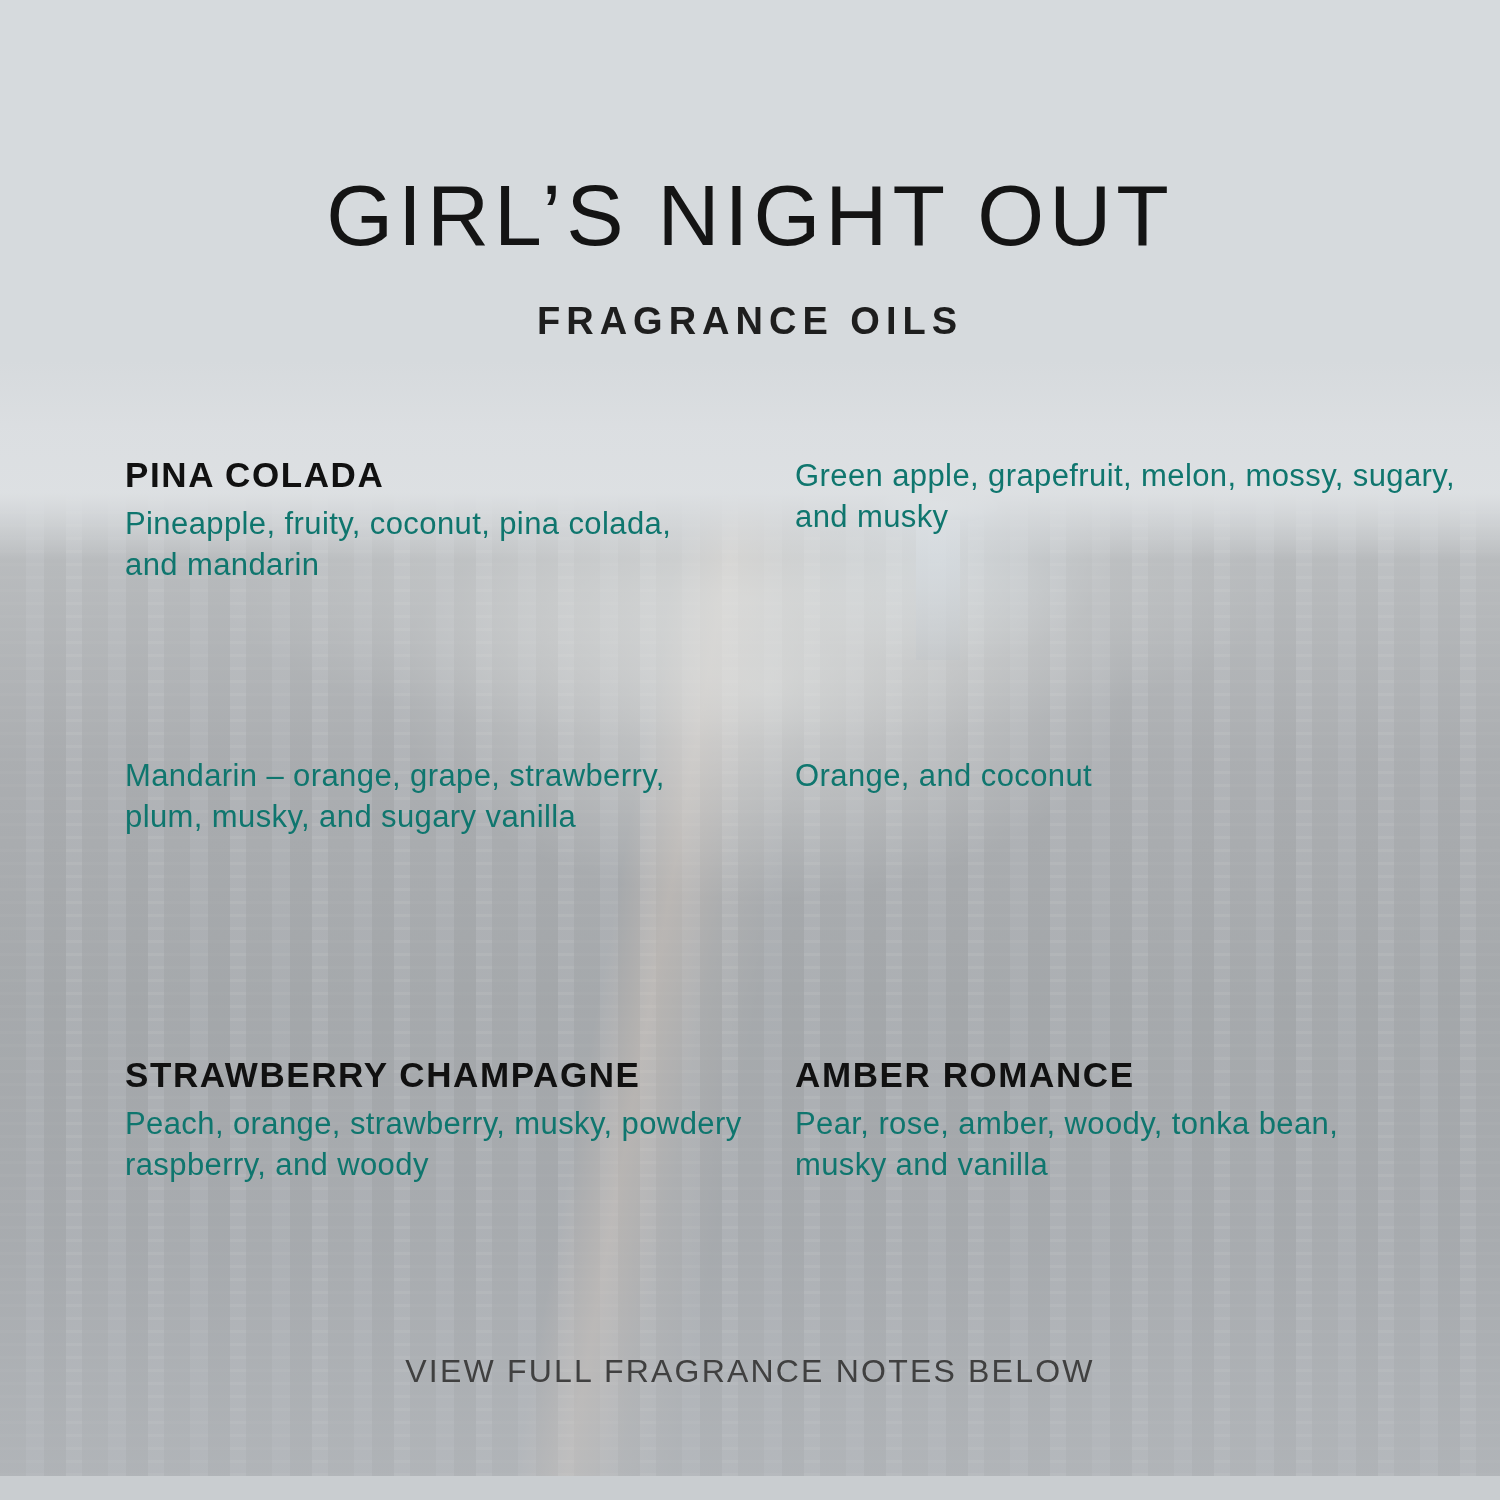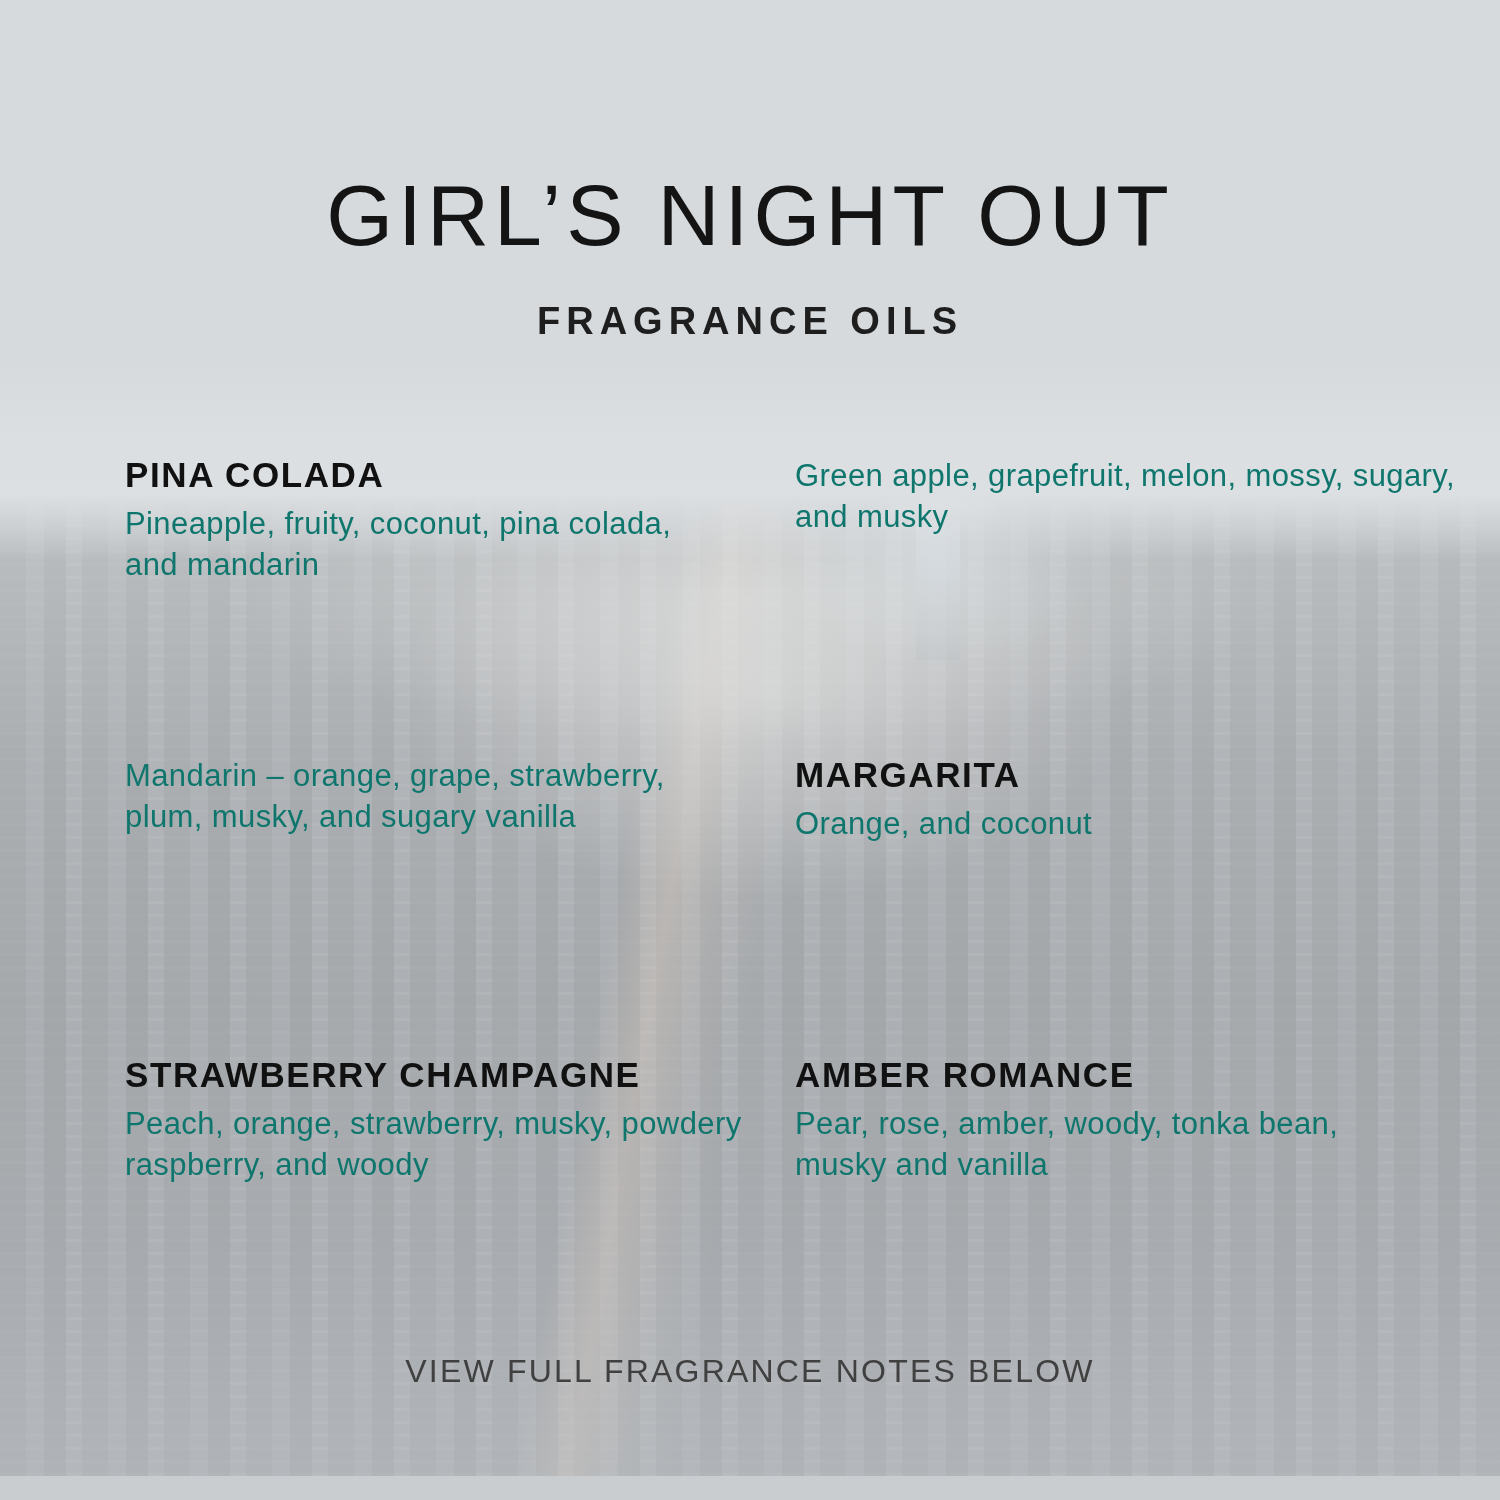--- a/index.html
+++ b/index.html
@@ -204,21 +204,20 @@
 
       <div class="cell right">
         <p class="scent-notes">Green apple, grapefruit, melon, mossy, sugary, and musky</p>
       </div>
 
       <div class="cell left">
         <p class="scent-notes">Mandarin – orange, grape, strawberry, plum, musky, and sugary vanilla</p>
       </div>
 
       <div class="cell right">
-        <p class="scent-name">MARGARITA</p>
         <p class="scent-notes">Orange, and coconut</p>
       </div>
 
       <div class="cell right">
         <p class="scent-name">STRAWBERRY CHAMPAGNE</p>
         <p class="scent-notes">Peach, orange, strawberry, musky, powdery raspberry, and woody</p>
       </div>
 
       <div class="cell left">
         <p class="scent-name">AMBER ROMANCE</p>

